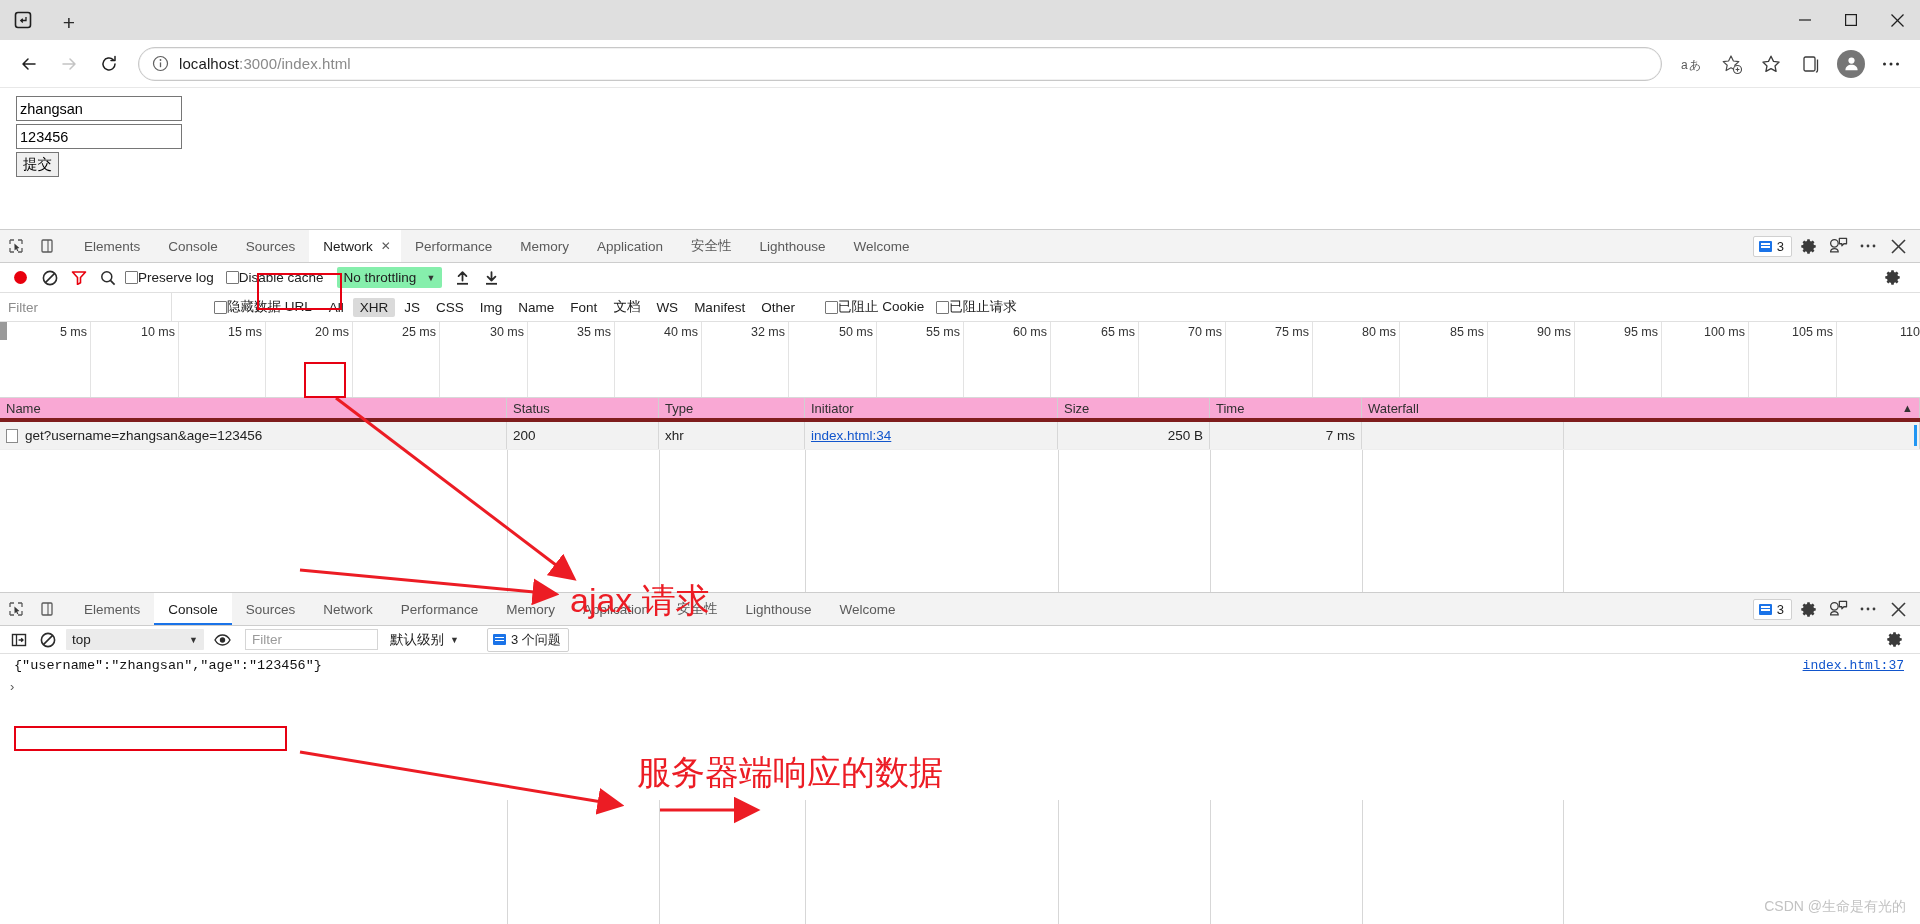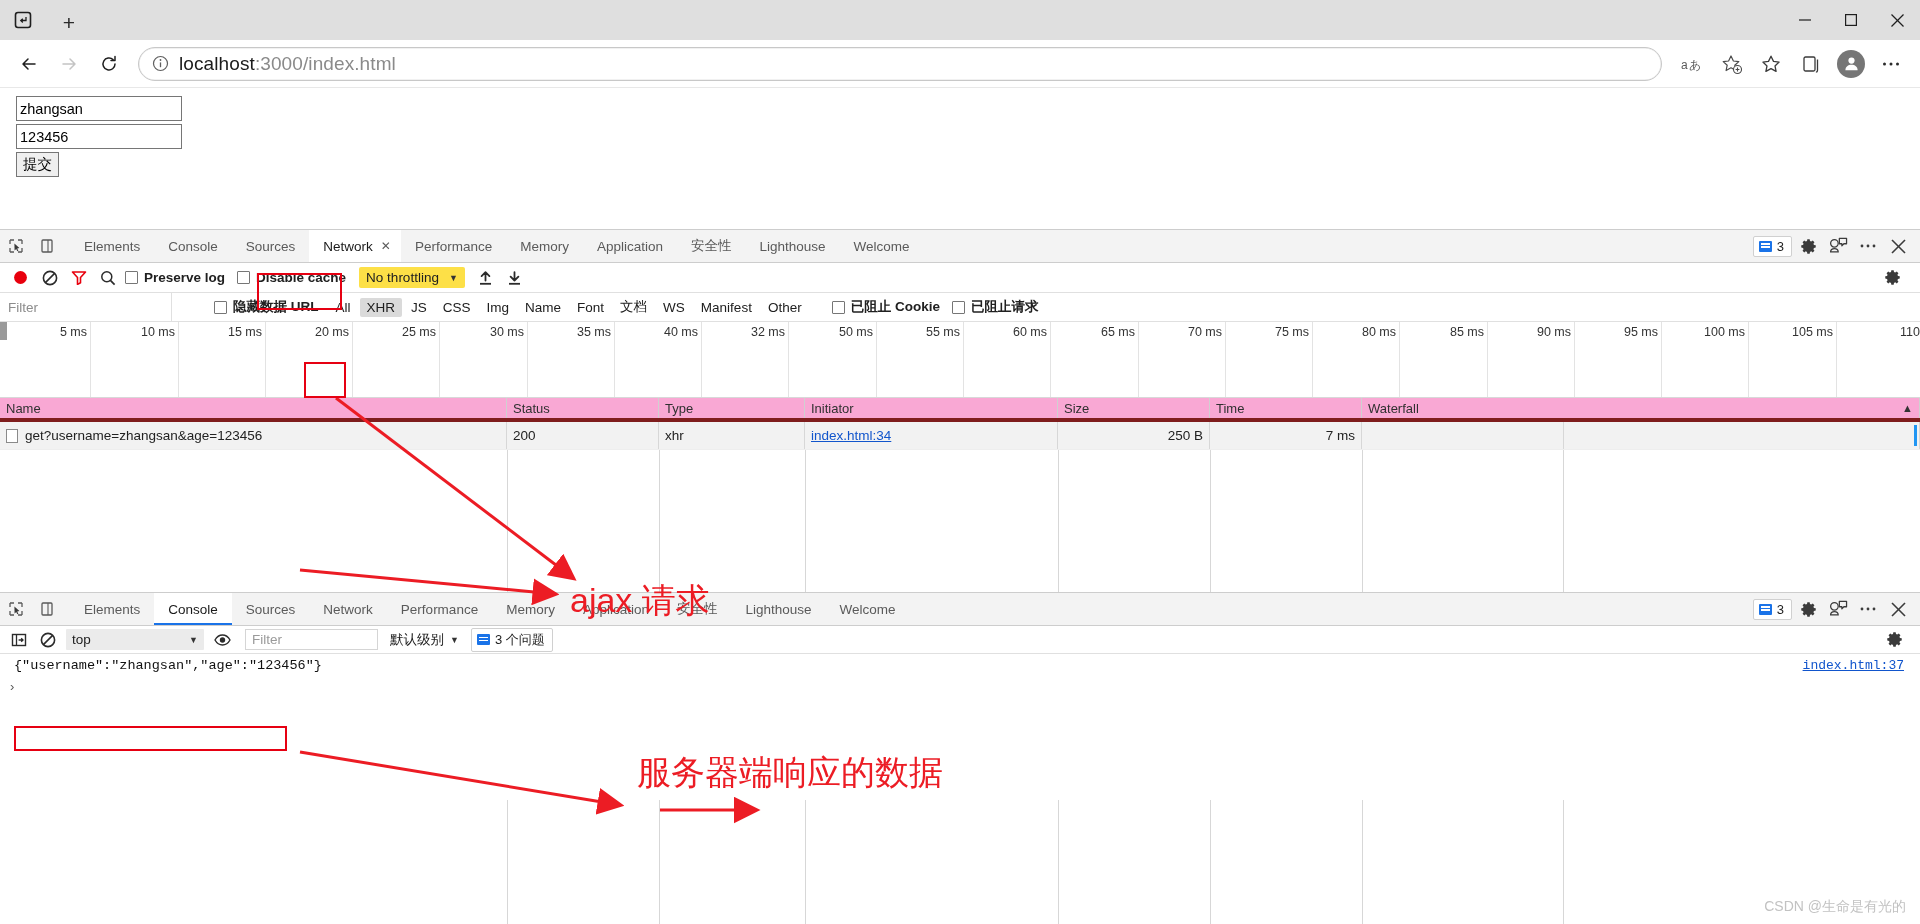--- a/index.html
+++ b/index.html
@@ -52,21 +52,21 @@
     width: 38px; height: 38px; border-radius: 4px; display: flex; align-items: center;
     justify-content: center; color: #1f1f1f;
   }
   .navbtn.disabled { color: #c4c4c4; }
   .urlbar {
     flex: 1; height: 34px; background: #fff; border: 1px solid #c8c8c8; border-radius: 17px;
     display: flex; align-items: center; padding: 0 10px; margin: 0 8px; gap: 8px;
     box-shadow: inset 0 0 0 0.5px #e3e3e3;
   }
   .urlbar .info-ic { width: 22px; height: 22px; display:flex; align-items:center; justify-content:center; color:#5f5f5f; }
-  .url-text { font-size: 19px; color: #8a8a8a; letter-spacing: 0.1px; }
+  .url-text { font-size: 15px; color: #8a8a8a; letter-spacing: 0.1px; }
   .url-text b { color: #1b1b1b; font-weight: 400; }
   .tbicon { width: 38px; height: 38px; display:flex; align-items:center; justify-content:center; color:#333; }
   .avatar-btn {
     width: 28px; height: 28px; border-radius: 50%; background: #767676; display:flex;
     align-items:center; justify-content:center; color:#fff; margin: 0 5px;
   }
 
   
   .page {
     height: 141px; background: #fff; padding: 8px 0 0 16px; position: relative;
@@ -118,23 +118,23 @@
   
   .net-toolbar {
     height: 30px; display: flex; align-items: center; gap: 0px; padding: 0 6px;
     border-bottom: 1px solid #e0e0e0; background: #fff; font-size: 13px; color: #303030;
   }
   .ntb { width: 29px; height: 26px; display:flex; align-items:center; justify-content:center; }
   .cbx {
     width: 13px; height: 13px; border: 1px solid #767676; background: #fff; border-radius: 1px;
     display: inline-block; flex: 0 0 13px;
   }
-  .cb-label { display: flex; align-items: center; gap: 6px; margin: 0 9px 0 3px; font-size: 13.5px; color: #202020; font-weight: bold;}
+  .cb-label { display: flex; align-items: center; margin: 0 9px 0 3px; font-size: 13.5px; color: #202020;}
   .throttle {
-    display:flex; align-items:center; gap: 10px; background:#fde047; border-radius:2px;
+    display:flex; align-items:center; gap: 10px; background:#86efac; border-radius:2px;
     padding: 3px 7px; margin-left: 4px; font-size: 13.5px; color:#202020;
   }
   .caret { font-size: 9px; color:#333; }
 
   .net-filterbar {
     height: 29px; display: flex; align-items: center; border-bottom: 1px solid #e0e0e0;
     background: #fff; font-size: 13.5px; color: #202020;
   }
   .filter-input {
     width: 172px; padding: 0 8px; border: none; outline: none; background: transparent;
@@ -676,21 +676,21 @@
         <svg width="17" height="14" viewBox="0 0 17 14">
             <path d="M1 7s2.8-5 7.5-5S16 7 16 7s-2.8 5-7.5 5S1 7 1 7z" fill="none" stroke="#2b2b2b" stroke-width="1.4"></path>
             <circle cx="8.5" cy="7" r="2.7" fill="#2b2b2b"></circle>
           </svg>
       </div>
       <input class="con-filter" placeholder="Filter" style="">
       <div class="level-sel">
         <span>默认级别</span>
         <span class="caret">▼</span>
       </div>
-      <div class="issues-pill" style="margin-left:12px;text-align:center;">
+      <div class="issues-pill" style="margin-left:28px;text-align:center;">
         <span class="issues-sq"></span>
         <span>3 个问题</span>
       </div>
       <div class="dt-right">
         <div class="dticon">
           <svg width="17" height="17" viewBox="0 0 20 20">
               <path d="M10 6.6a3.4 3.4 0 1 0 0 6.8 3.4 3.4 0 0 0 0-6.8zm0 2a1.4 1.4 0 1 1 0 2.8 1.4 1.4 0 0 1 0-2.8z" fill="#3b3b3b"></path>
               <path d="M8.6 1.4h2.8l.35 2.1 1.5.62 1.75-1.2 2 2-1.2 1.75.62 1.5 2.1.35v2.8l-2.1.35-.62 1.5 1.2 1.75-2 2-1.75-1.2-1.5.62-.35 2.1H8.6l-.35-2.1-1.5-.62-1.75 1.2-2-2 1.2-1.75-.62-1.5-2.1-.35V8.6l2.1-.35.62-1.5-1.2-1.75 2-2 1.75 1.2 1.5-.62z" fill="#3b3b3b"></path>
             </svg>
         </div>

